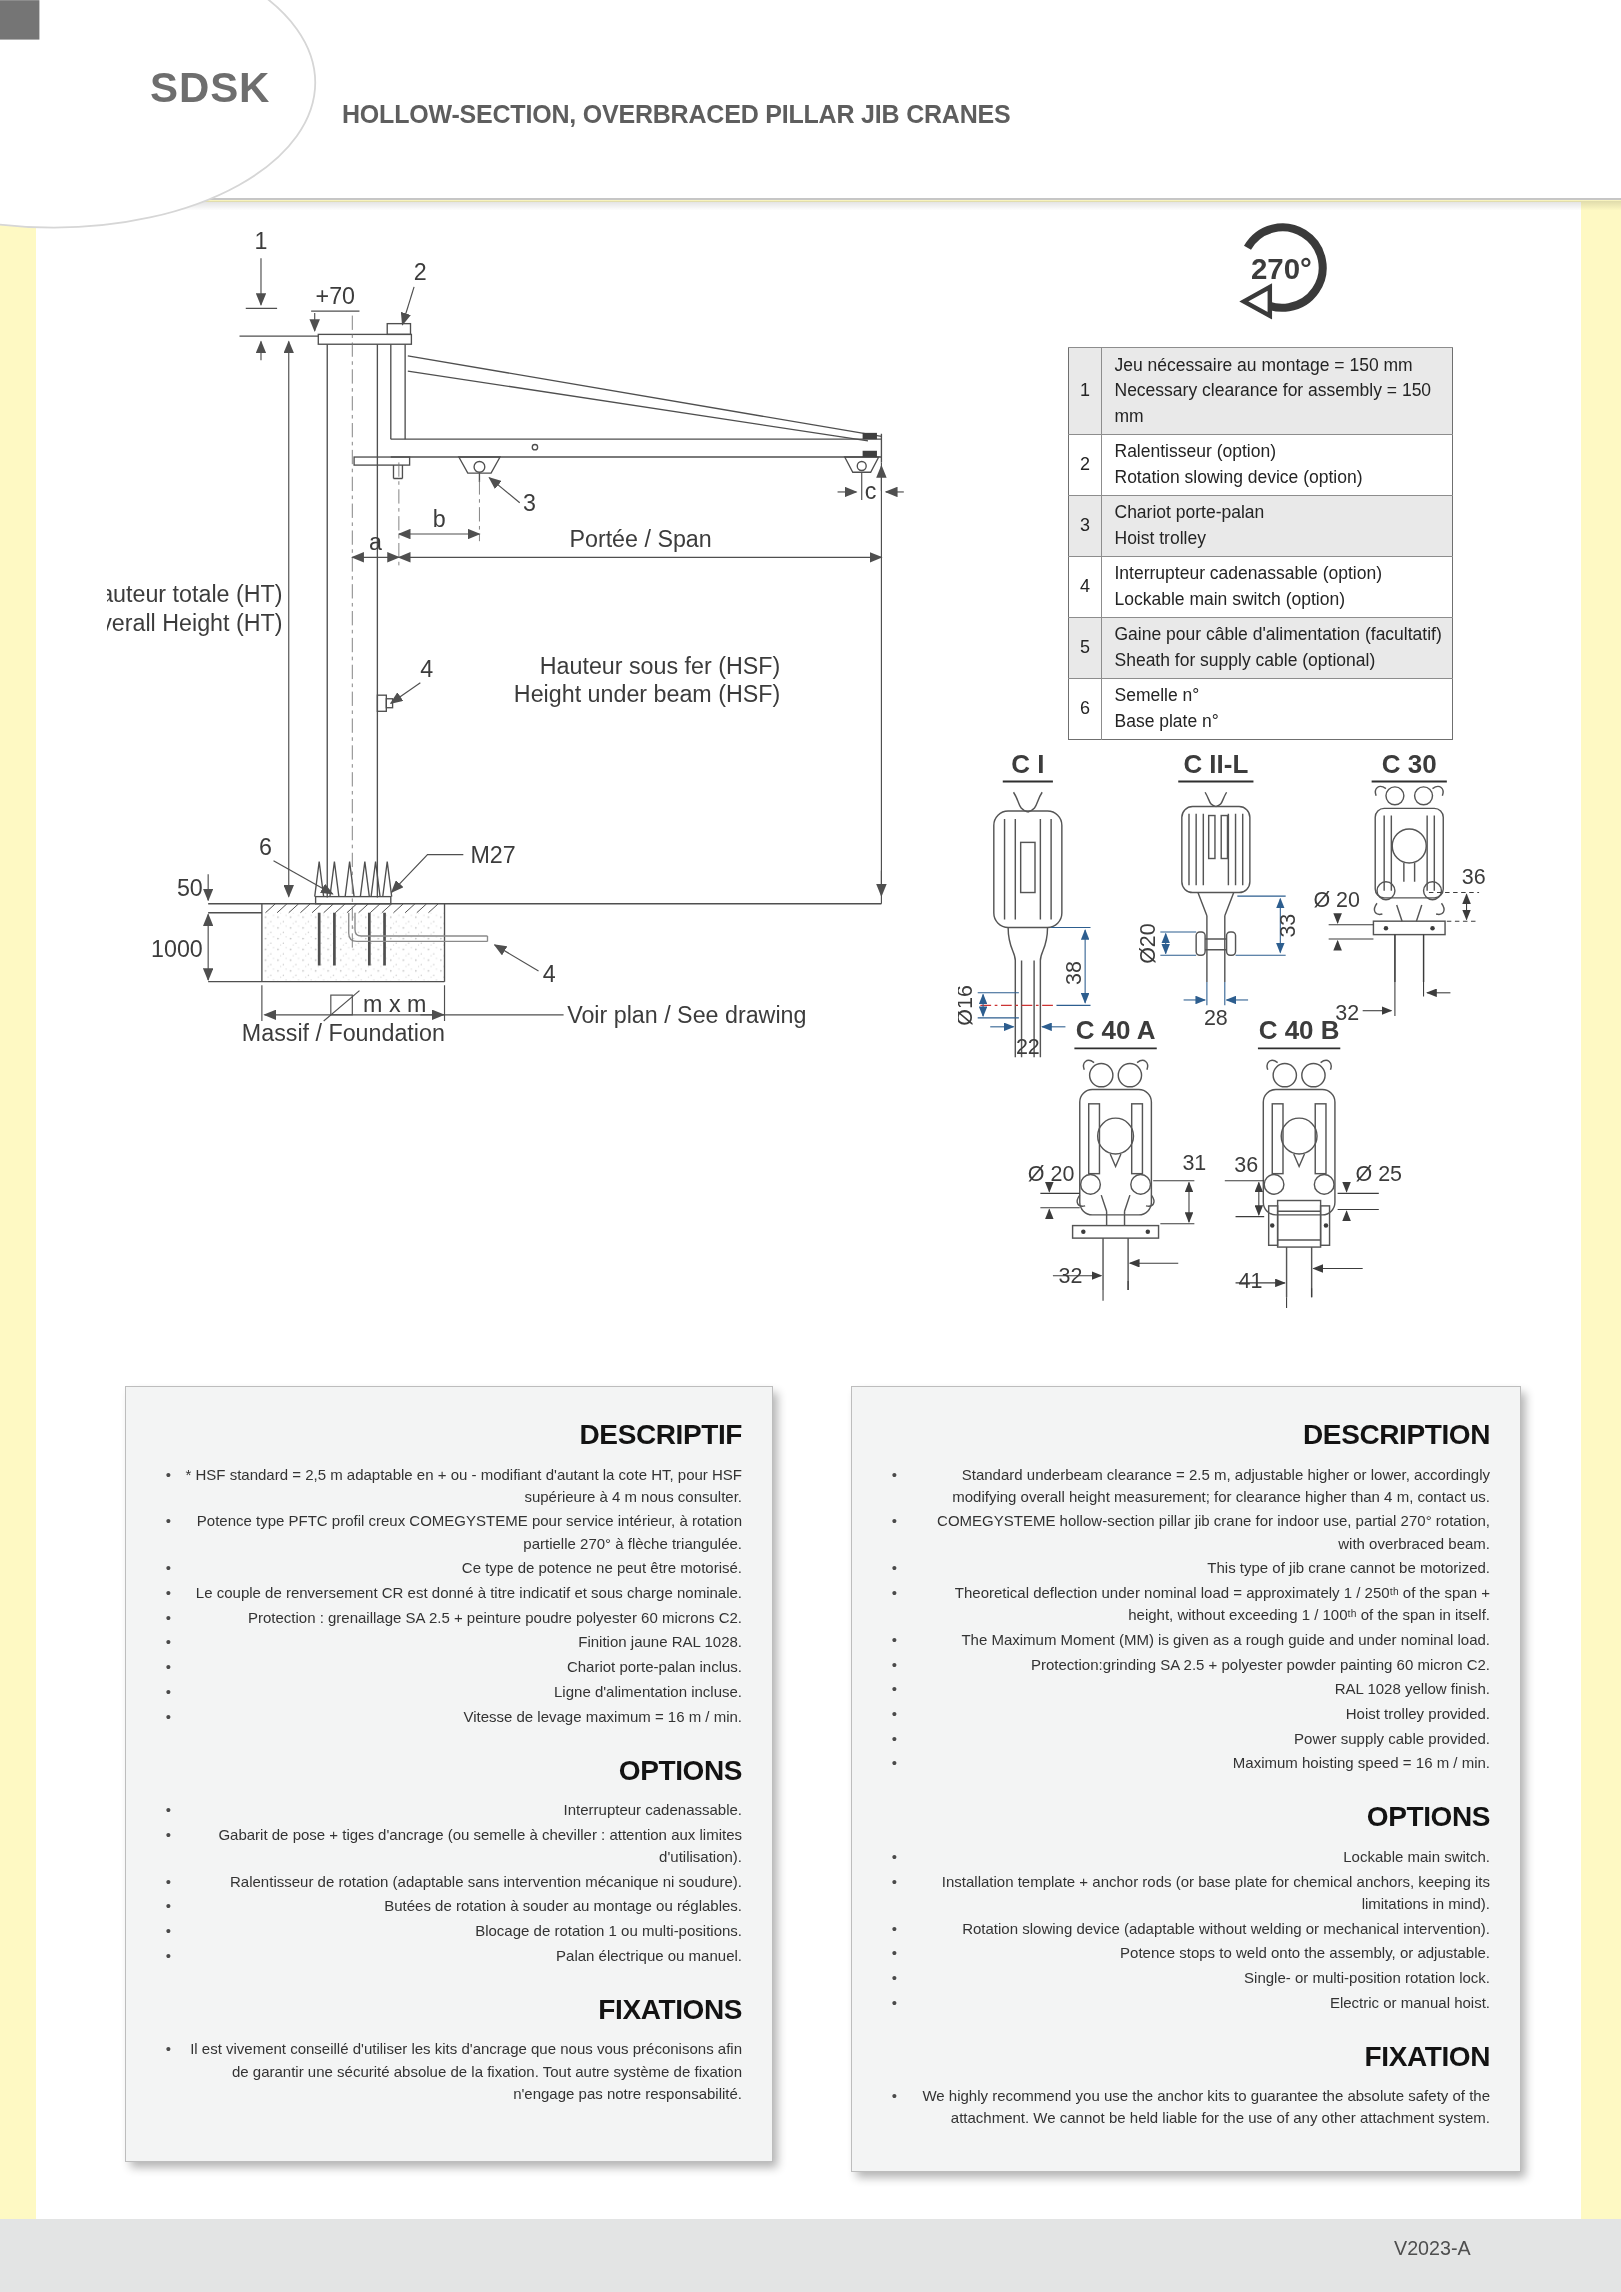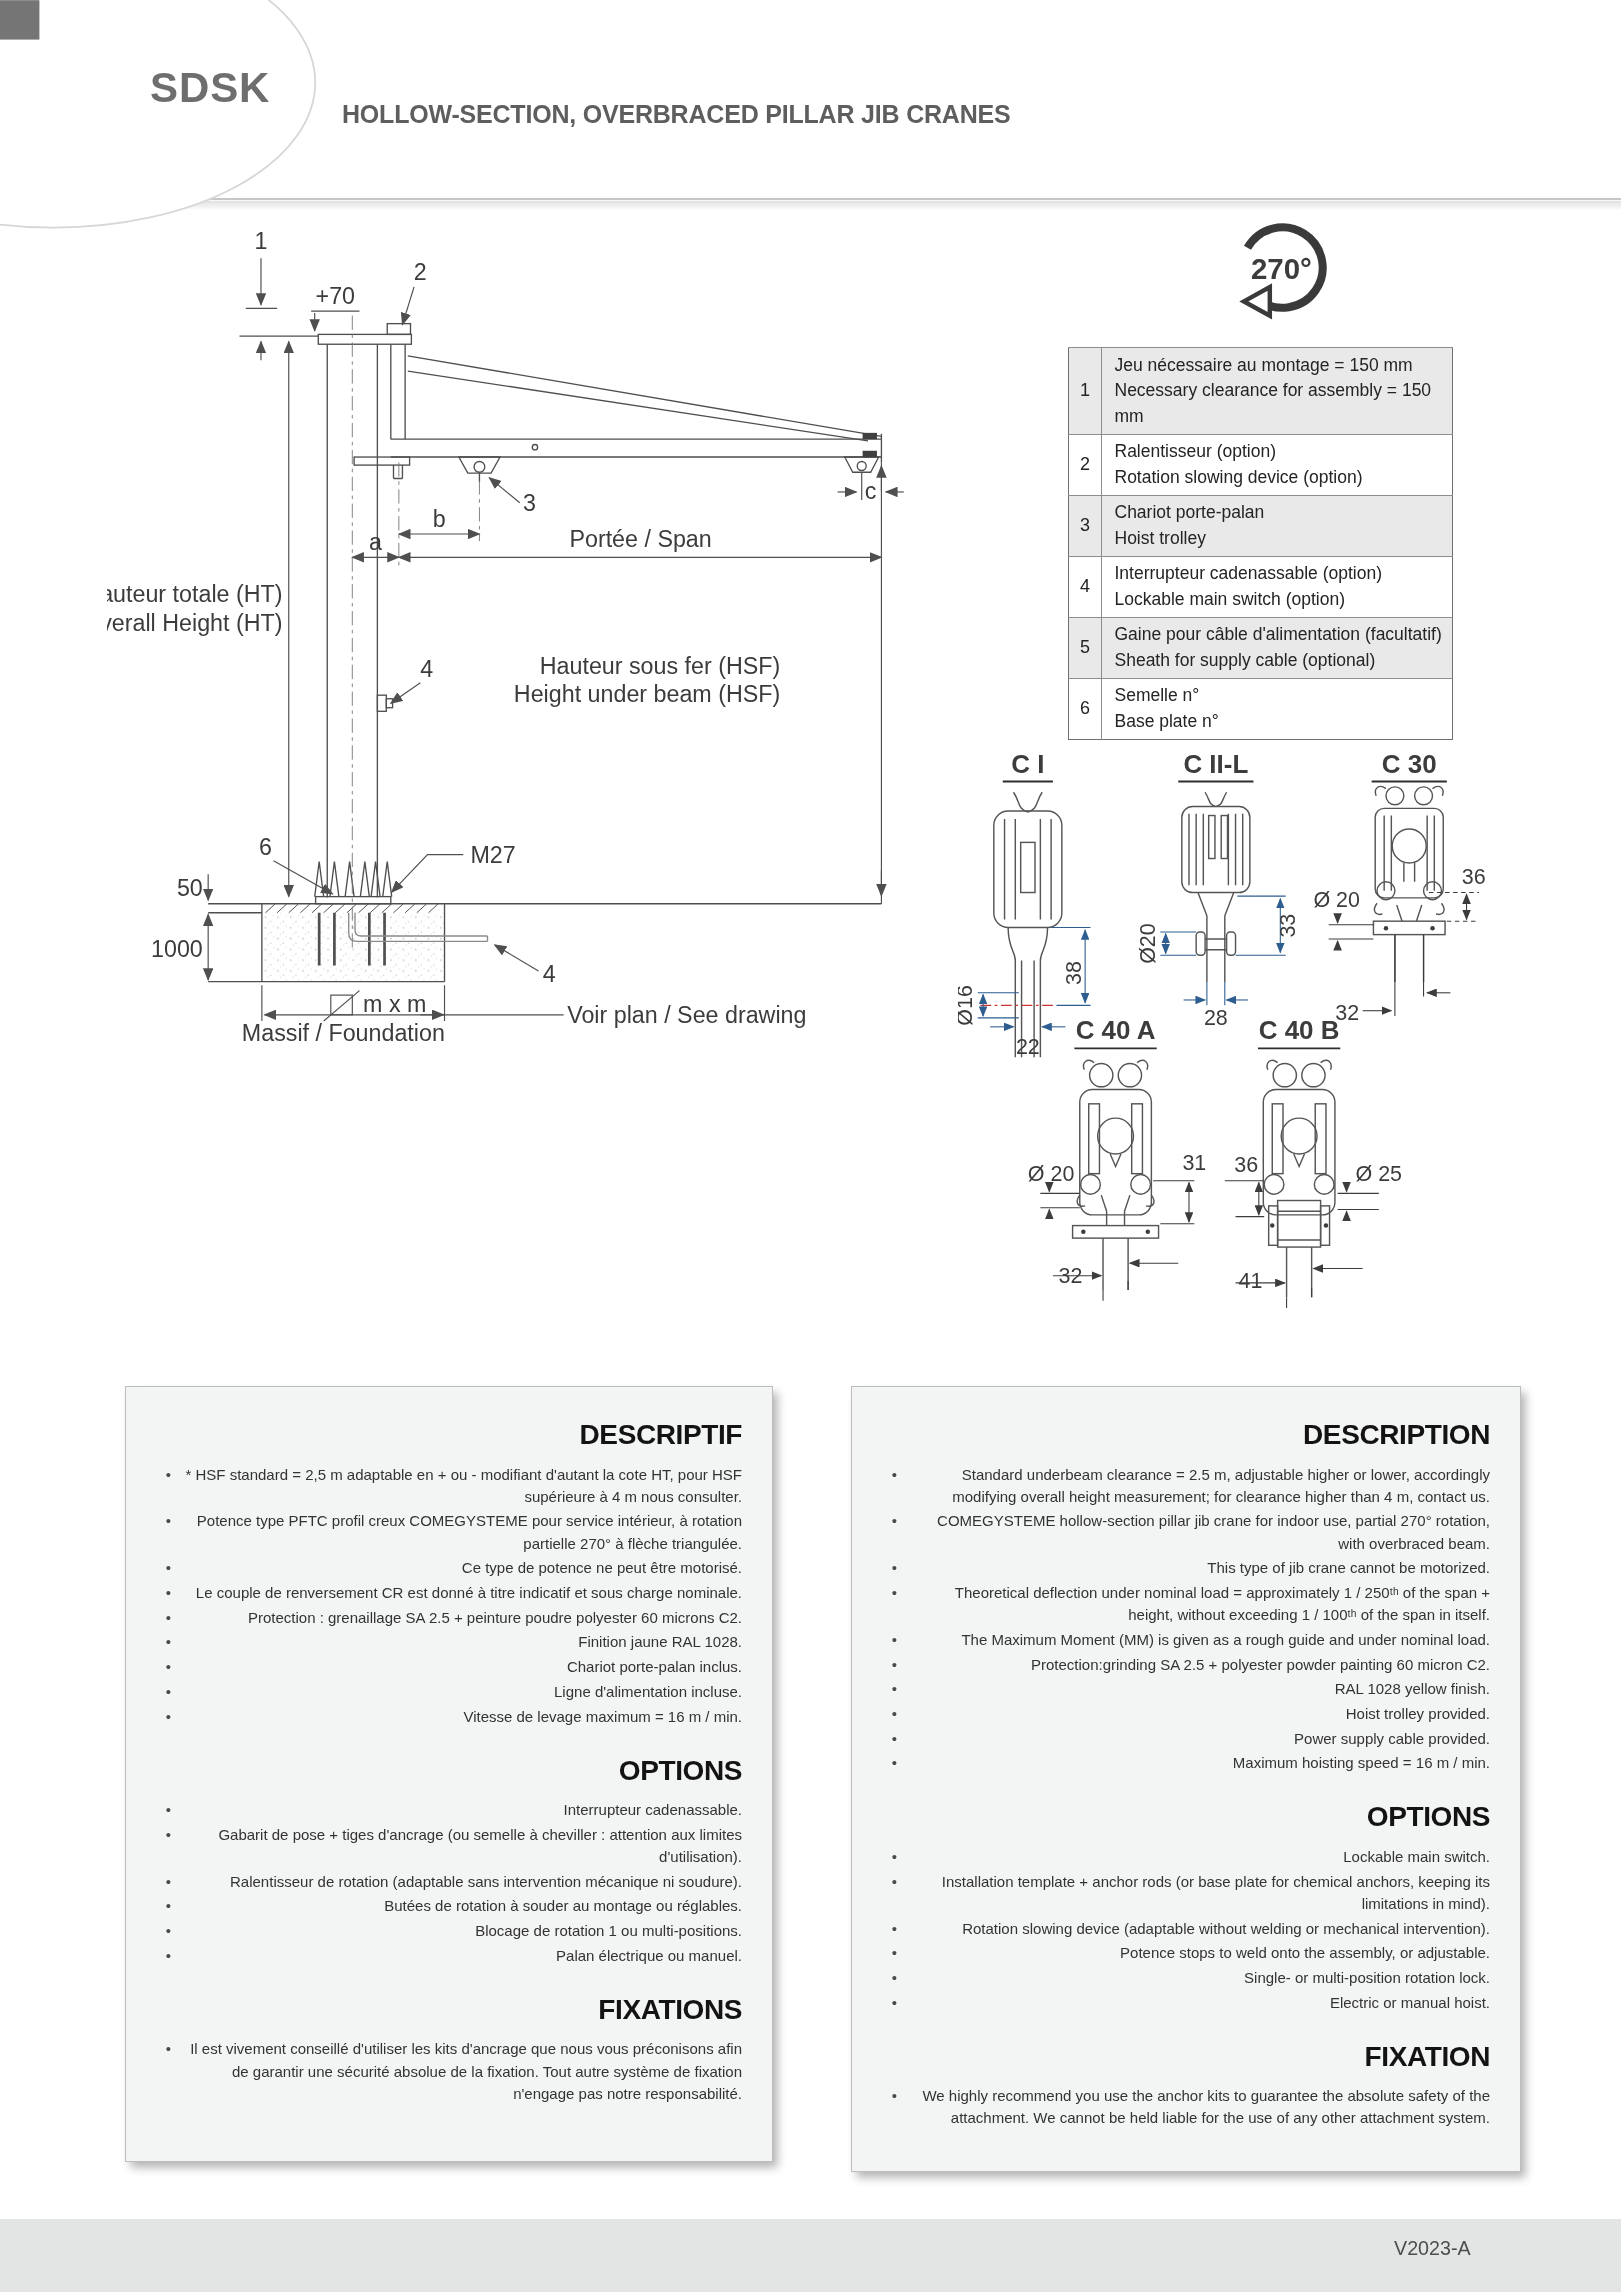--- a/index.html
+++ b/index.html
@@ -1,16 +1,16 @@
 <!DOCTYPE html>
 <html style="font-size:14.3px"><head>
 <meta charset="utf-8">
 <style>
   html,body{margin:0;padding:0;background:#cfd0d0;}
-  .page{position:relative;width:1621px;height:2293px;background:#ffffff;overflow:hidden;
+  .page{position:relative;width:1621px;height:2293px;background:#fef9c3;overflow:hidden;
         font-family:"Liberation Sans","DejaVu Sans",sans-serif;}
   .header-band{position:absolute;left:0;top:0;width:1621px;height:199px;background:#fff;}
   .content-bg{position:absolute;left:36px;top:202px;width:1545px;height:2018px;background:#fff;}
   .logo-text{position:absolute;left:150px;top:64px;font-size:42px;font-weight:bold;color:#6e6e6e;letter-spacing:0.9px;}
   .page-title{position:absolute;left:342px;top:100px;font-size:25px;font-weight:bold;color:#5e5e5e;letter-spacing:-0.2px;}
   .abs{position:absolute;}
   svg text{font-family:"Liberation Sans","DejaVu Sans",sans-serif;fill:#3c3c3c;}
   
   .legend{position:absolute;left:1068px;top:347px;width:385px;border-collapse:collapse;
           border:1.8px solid #6f6f6f;font-size:17.5px;color:#242424;table-layout:fixed;}

